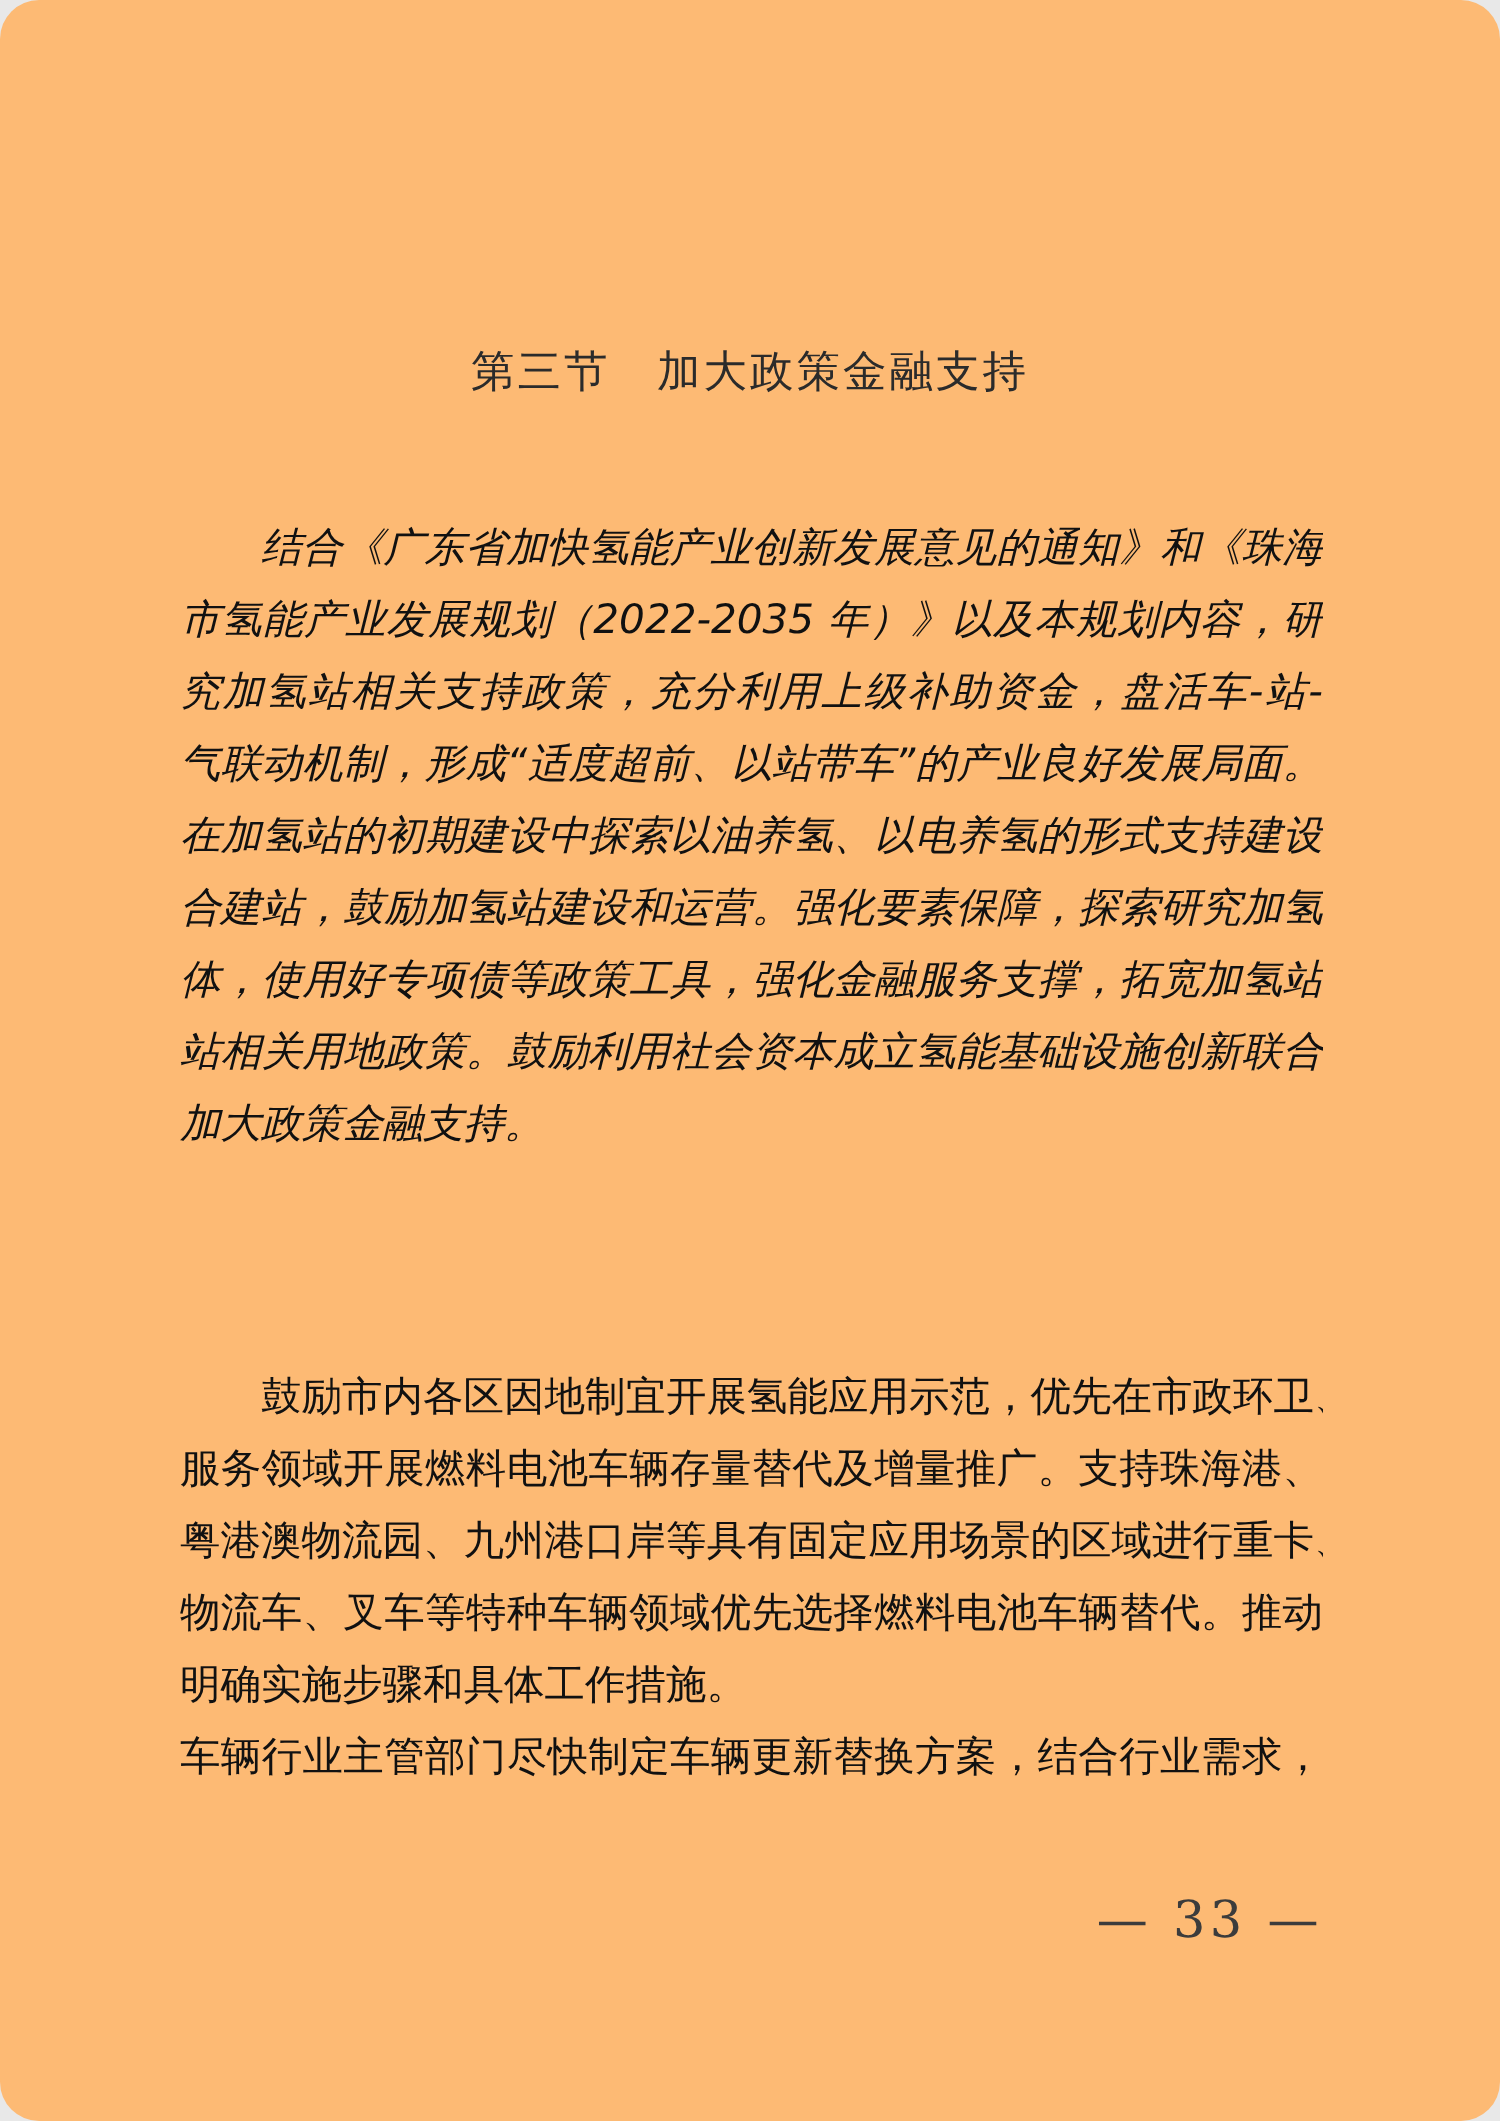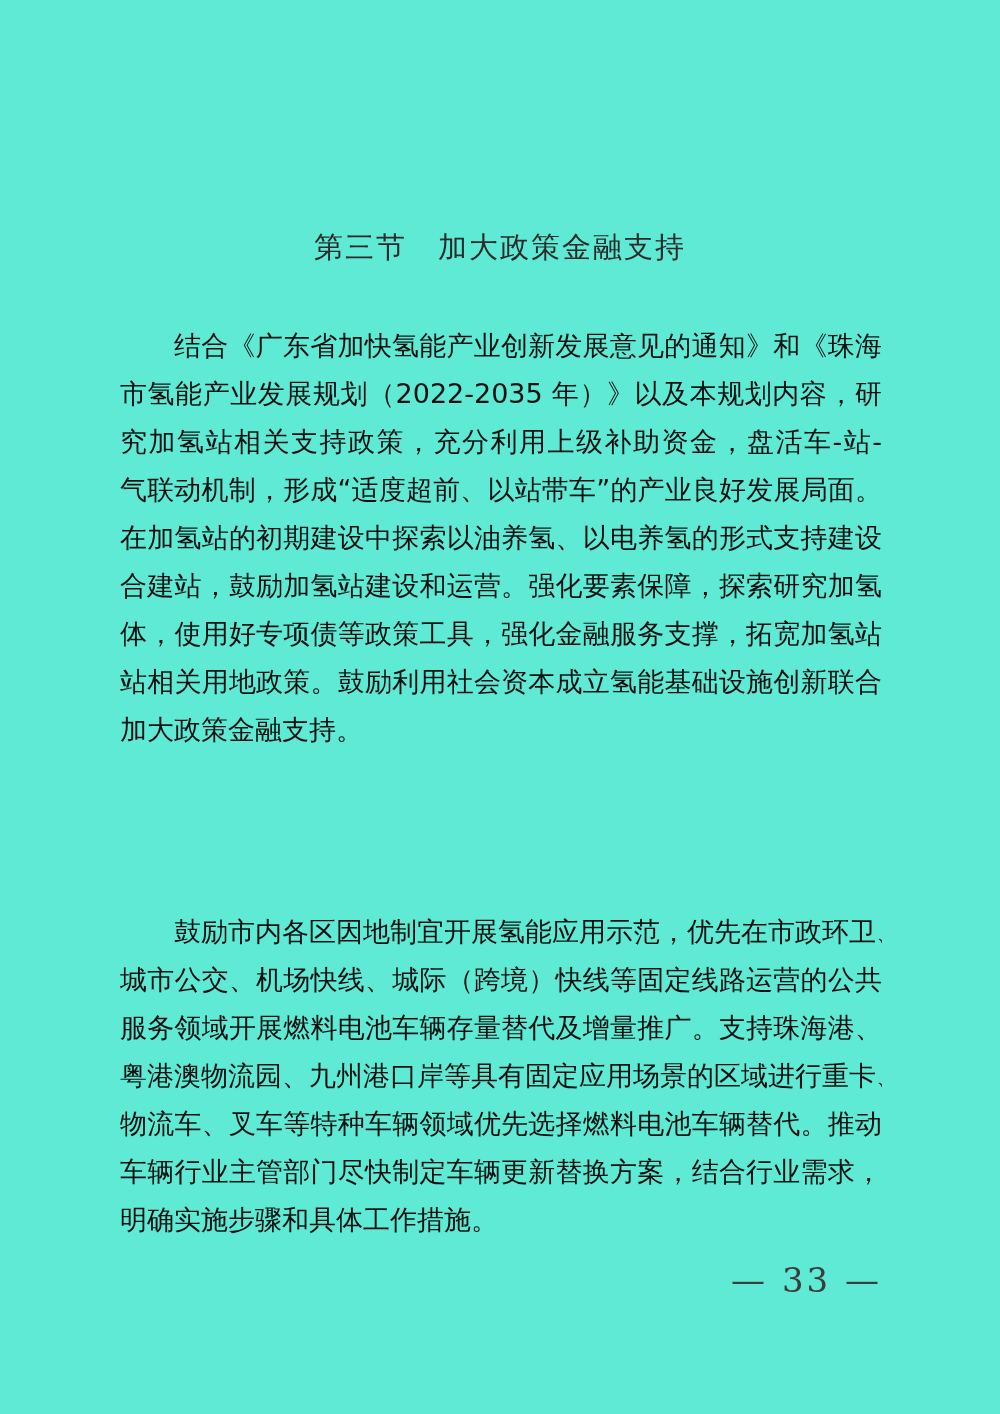--- a/index.html
+++ b/index.html
@@ -5,23 +5,24 @@
   html, body {
     margin: 0;
     padding: 0;
     background: #e8e8e8;
   }
   .page {
     position: relative;
     width: 1000px;
     height: 1414px;
     margin: 0 auto;
-    background: #5eead4;
+    background: #fdba74;
     overflow: hidden;
     font-family: "DejaVu Sans", sans-serif;
+    border-radius: 26px;
   }
   .section-heading {
     position: absolute;
     left: 0;
     width: 1000px;
     margin: 0;
     text-align: center;
     font-family: "DejaVu Serif", "Liberation Serif", serif;
     font-weight: 400;
     font-size: 29px;
@@ -33,21 +34,21 @@
   .heading-sec4 { top: 812px; }
   .paragraph {
     position: absolute;
     left: 120px;
     width: 762px;
     color: #111111;
     font-size: 27px;
     line-height: 48px;
     font-family: "DejaVu Sans", "Liberation Sans", sans-serif;
   }
-  .para-sec3 { top: 322px; }
+  .para-sec3 { top: 342px; font-style: italic; }
   .para-sec4 { top: 908px; }
   .line {
     height: 48px;
     overflow: hidden;
     white-space: nowrap;
     text-align: justify;
     text-align-last: justify;
   }
   .line.indent {
     text-indent: 54px;
@@ -81,23 +82,22 @@
     <div class="line">在加氢站的初期建设中探索以油养氢、以电养氢的形式支持建设</div>
     <div class="line">合建站，鼓励加氢站建设和运营。强化要素保障，探索研究加氢</div>
     <div class="line">体，使用好专项债等政策工具，强化金融服务支撑，拓宽加氢站</div>
     <div class="line">站相关用地政策。鼓励利用社会资本成立氢能基础设施创新联合</div>
     <div class="line last">加大政策金融支持。</div>
   </div>
 
 
   <div class="paragraph para-sec4">
     <div class="line indent">鼓励市内各区因地制宜开展氢能应用示范，优先在市政环卫、</div>
-    <div class="line">城市公交、机场快线、城际（跨境）快线等固定线路运营的公共</div>
     <div class="line">服务领域开展燃料电池车辆存量替代及增量推广。支持珠海港、</div>
     <div class="line">粤港澳物流园、九州港口岸等具有固定应用场景的区域进行重卡、</div>
     <div class="line">物流车、叉车等特种车辆领域优先选择燃料电池车辆替代。推动</div>
+    <div class="line last">明确实施步骤和具体工作措施。</div>
     <div class="line">车辆行业主管部门尽快制定车辆更新替换方案，结合行业需求，</div>
-    <div class="line last">明确实施步骤和具体工作措施。</div>
   </div>
 
   <div class="page-number">— 33 —</div>
 
 </div>
 
 </body></html>

